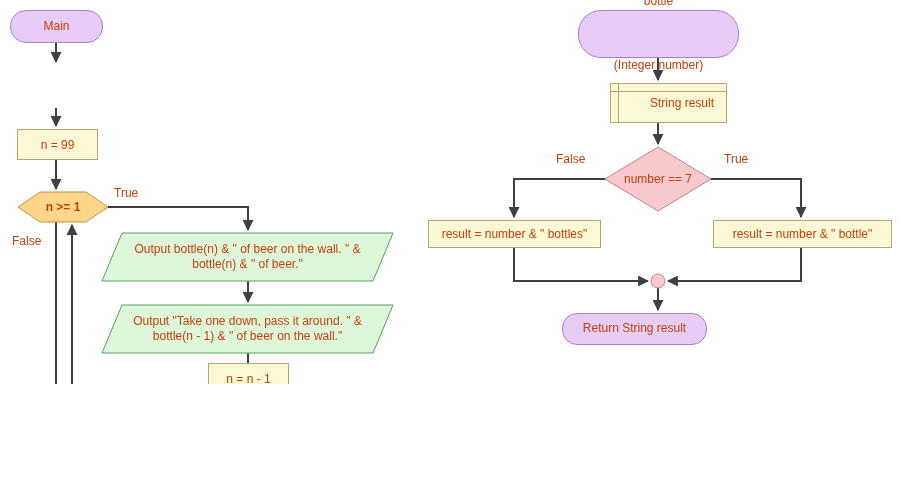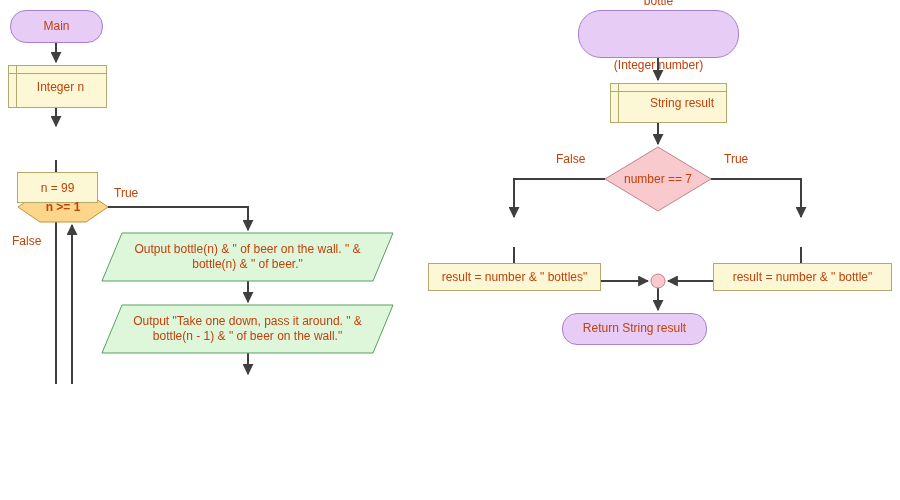--- a/index.html
+++ b/index.html
@@ -13,21 +13,21 @@
     position:absolute;display:flex;align-items:center;justify-content:center;
     text-align:center;line-height:1.25;pointer-events:none;
   }
   .oval{
     position:absolute;display:flex;flex-direction:column;align-items:center;justify-content:center;
     text-align:center;line-height:1.3;
     background:var(--terminal-fill);border:1px solid var(--terminal-border);
   }
   .rect-node{
     position:absolute;display:flex;align-items:center;justify-content:center;text-align:center;
-    background:var(--assign-fill);border:1px solid var(--assign-border);margin-top:43px;
+    background:var(--assign-fill);border:1px solid var(--assign-border);
   }
   .declare{
     position:absolute;background:var(--declare-fill);border:1px solid var(--declare-border);
     display:flex;align-items:center;justify-content:center;text-align:center;
   }
   .declare::before{ 
     content:"";position:absolute;left:0;right:0;top:7px;height:1px;background:var(--declare-border);
   }
   .declare::after{ 
     content:"";position:absolute;top:0;bottom:0;left:7px;width:1px;background:var(--declare-border);
@@ -71,23 +71,20 @@
     <polygon class="para" points="122,233 393,233 373,281 102,281"></polygon>
     <polygon class="para" points="122,305 393,305 373,353 102,353"></polygon>
     <polygon class="diamond" points="605,179 658,147 711,179 658,211"></polygon>
     <circle class="merge" cx="658" cy="281" r="7"></circle>
   </svg>
 
   <div class="oval" style="left:10px;top:10px;width:91px;height:31px;border-radius:16px;">
     <span>Main</span>
   </div>
 
-  <div class="declare" style="left:8px;top:65px;width:97px;height:41px;">
-    <span style="position:relative;left:3px;">Integer n</span>
-  </div>
 
   <div class="rect-node" style="left:17px;top:129px;width:79px;height:29px;">
     <span>n = 99</span>
   </div>
 
   <span class="node-label" style="left:18px;top:192px;width:90px;height:30px;font-weight:bold;">n &gt;= 1</span>
 
   <span class="branch-label" style="left:114px;top:186px;">True</span>
   <span class="branch-label" style="left:12px;top:234px;">False</span>
 

